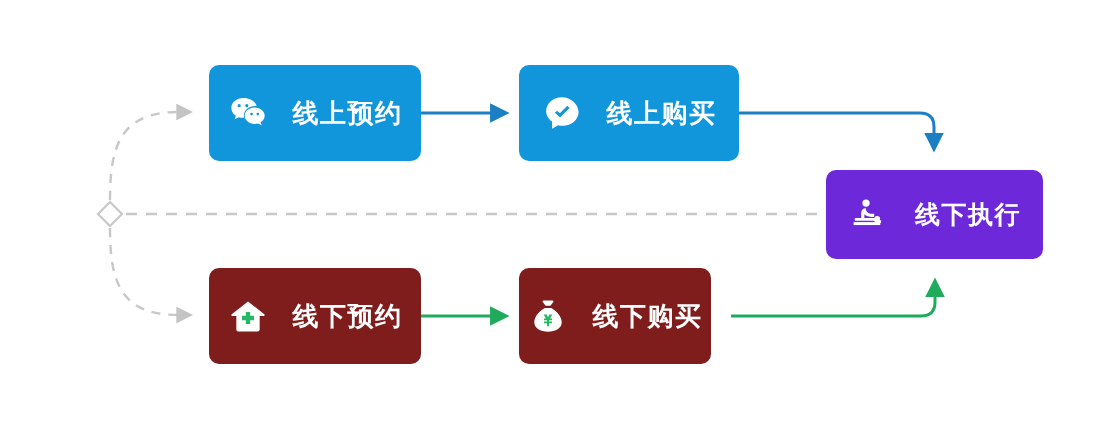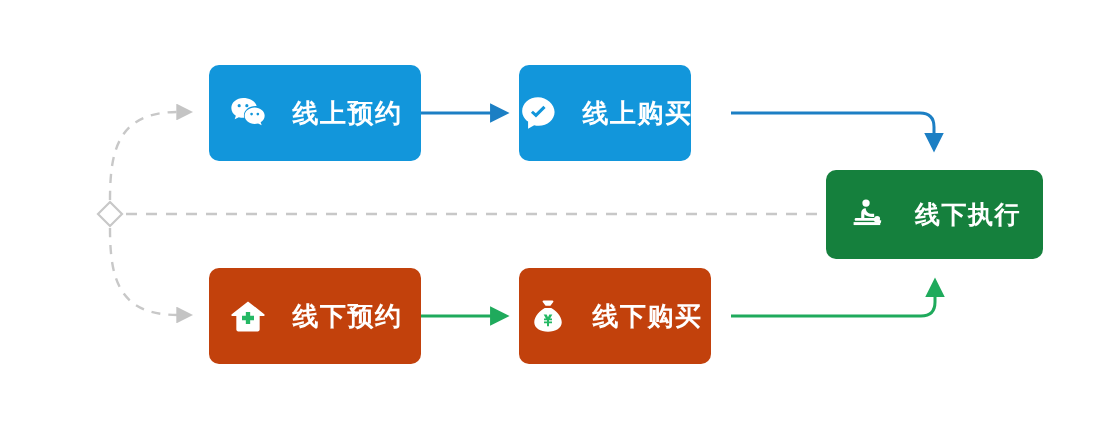--- a/index.html
+++ b/index.html
@@ -26,22 +26,22 @@
   }
   .node {
     position: absolute;
     display: flex;
     align-items: center;
     justify-content: center;
     border-radius: 10px;
     box-sizing: border-box;
   }
   .node-blue { background: #1296db; }
-  .node-green { background: #c2410c; }
-  .node-dark  { background: #15803d; text-align: center; }
+  .node-green { background: #7f1d1d; }
+  .node-dark  { background: #6d28d9; text-align: center; }
   .node-inner {
     display: flex;
     align-items: center;
     gap: 25px;
   }
   .node-icon {
     width: 40px;
     height: 40px;
     display: block;
     flex: 0 0 auto;
@@ -101,21 +101,21 @@
         <circle fill="#1296db" cx="13.4" cy="15.2" r="1.9"></circle>
         <circle fill="#1296db" cx="22.6" cy="15.2" r="1.9"></circle>
         <path fill="#ffffff" d="M44 27.3c0-5.5-5.4-9.9-12-9.9s-12 4.4-12 9.9 5.4 9.9 12 9.9c1.4 0 2.8-.2 4.1-.6l4.3 2.2-1.2-3.7c2.9-1.8 4.8-4.6 4.8-7.8z"></path>
         <circle fill="#1296db" cx="28.3" cy="25.3" r="1.6"></circle>
         <circle fill="#1296db" cx="35.8" cy="25.3" r="1.6"></circle>
       </svg>
       <span class="node-label">线上预约</span>
     </div>
   </div>
 
-  <div class="node node-blue" style="left:519px; top:65px; width:172px; height:96px;">
+  <div class="node node-blue" style="left:519px; top:65px; width:220px; height:96px;">
     <div class="node-inner">
       <svg class="node-icon" viewBox="0 0 48 48">
         <path fill="#ffffff" d="M24 5C13.5 5 5 12.4 5 21.5c0 5.2 2.8 9.8 7.1 12.8V43l7.3-4.4c1.7.4 3.6.6 5.5.6 10.5 0 19-7.4 19-16.5S34.5 5 24 5z"></path>
         <path fill="#1296db" d="M21.6 29.4l-6.1-5.6 2.4-2.6 3.5 3.2 9.1-9.1 2.6 2.6z"></path>
       </svg>
       <span class="node-label">线上购买</span>
     </div>
   </div>
 
   <div class="node node-green" style="left:209px; top:268px; width:212px; height:96px;">

